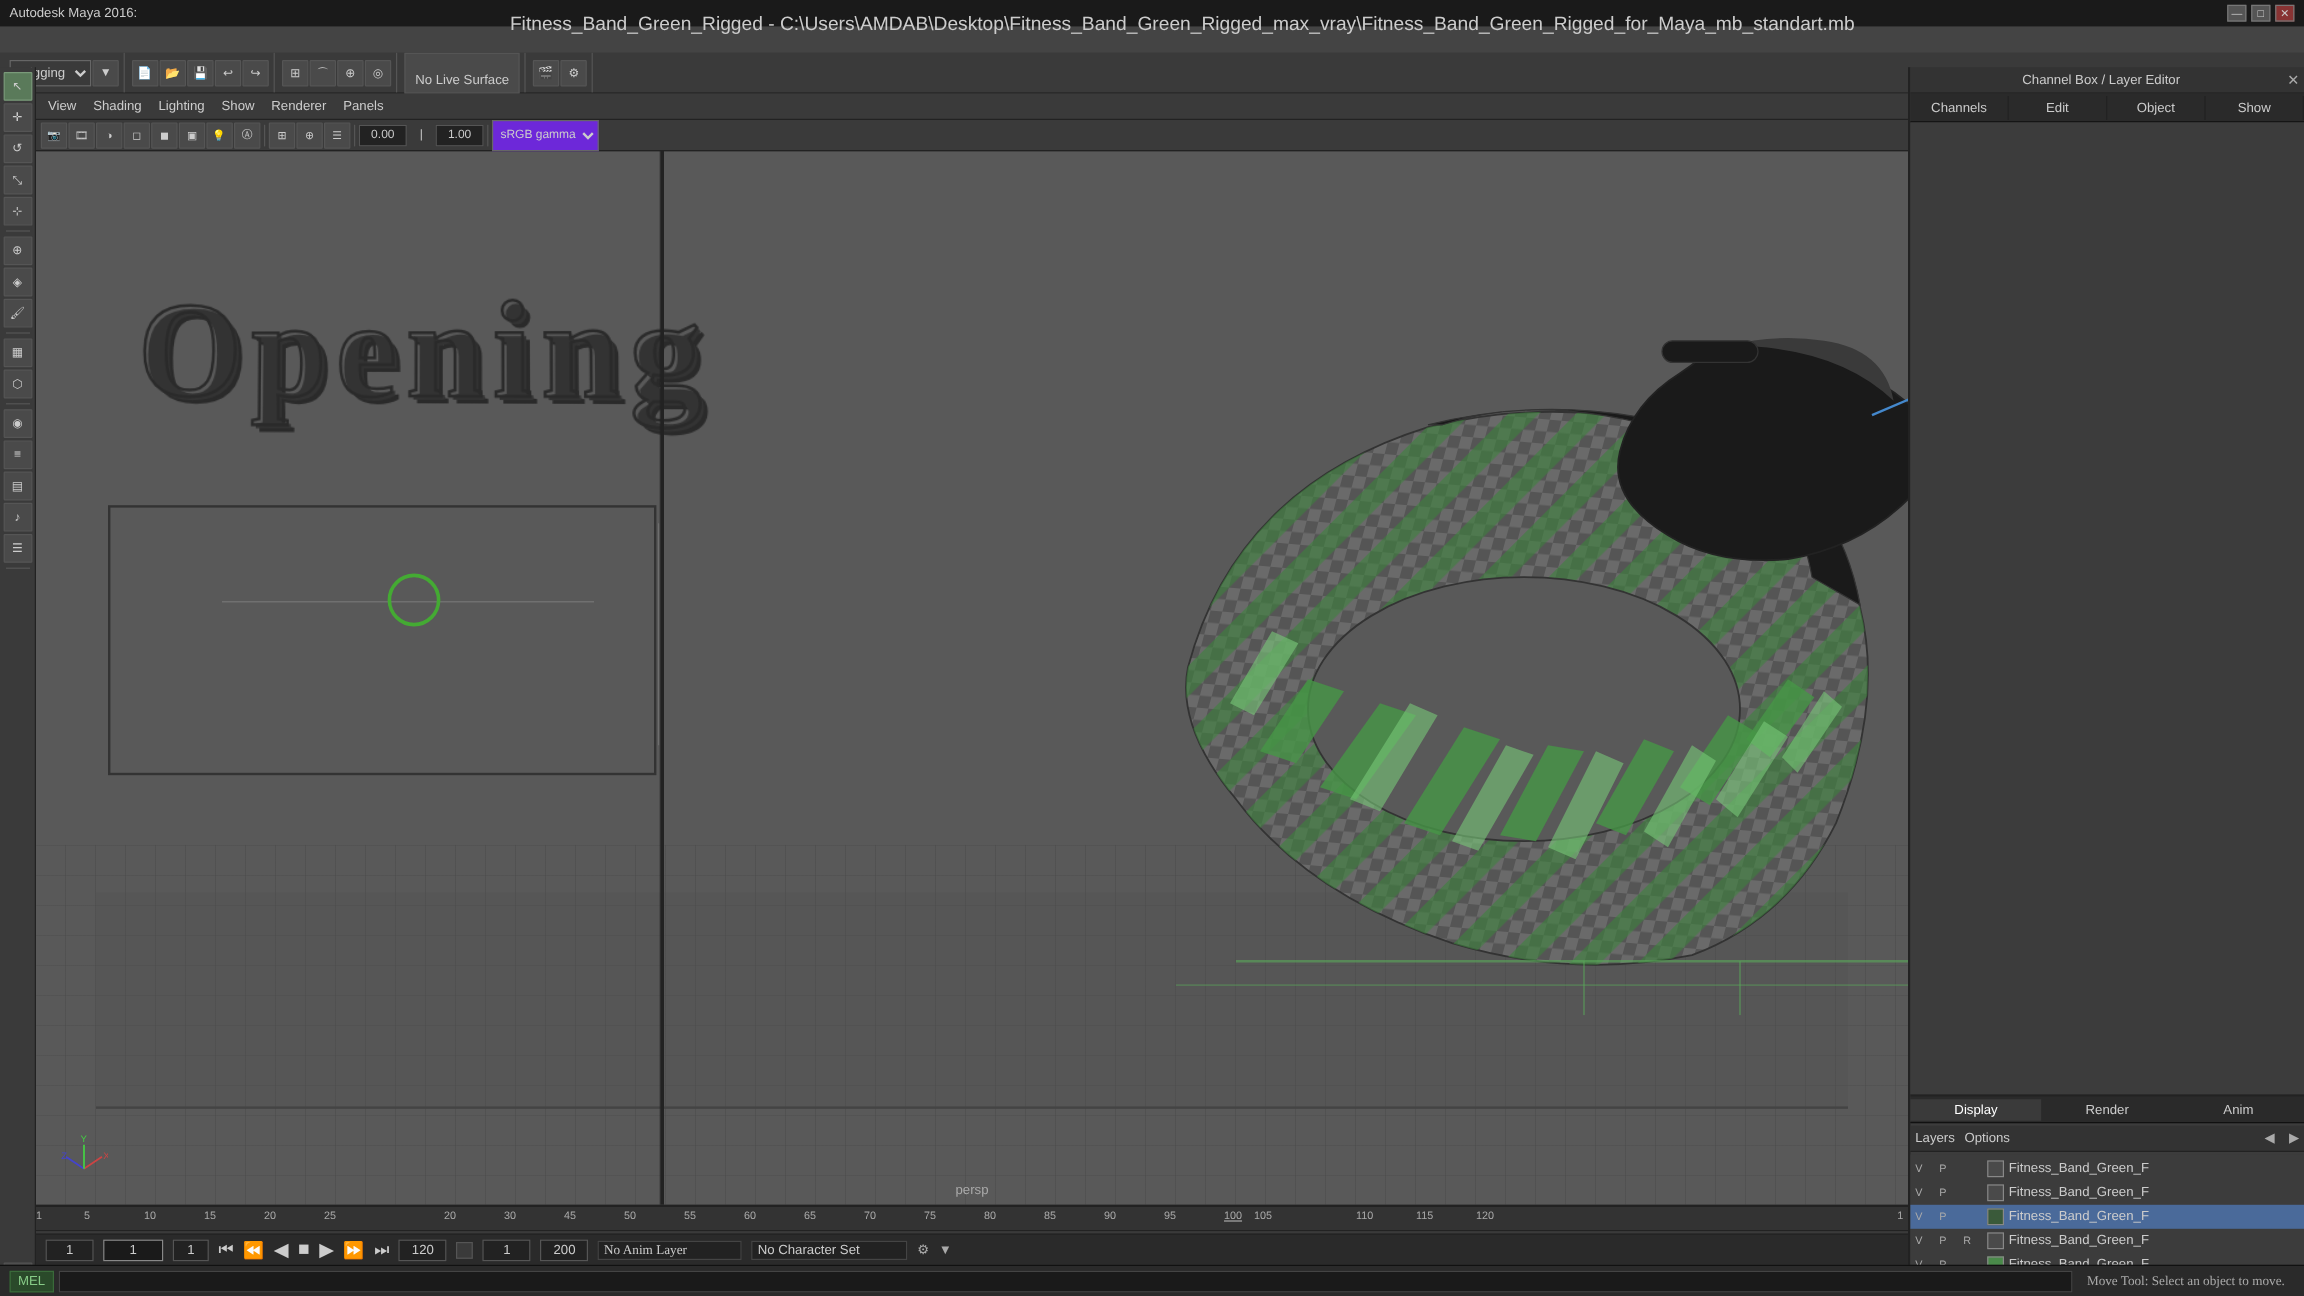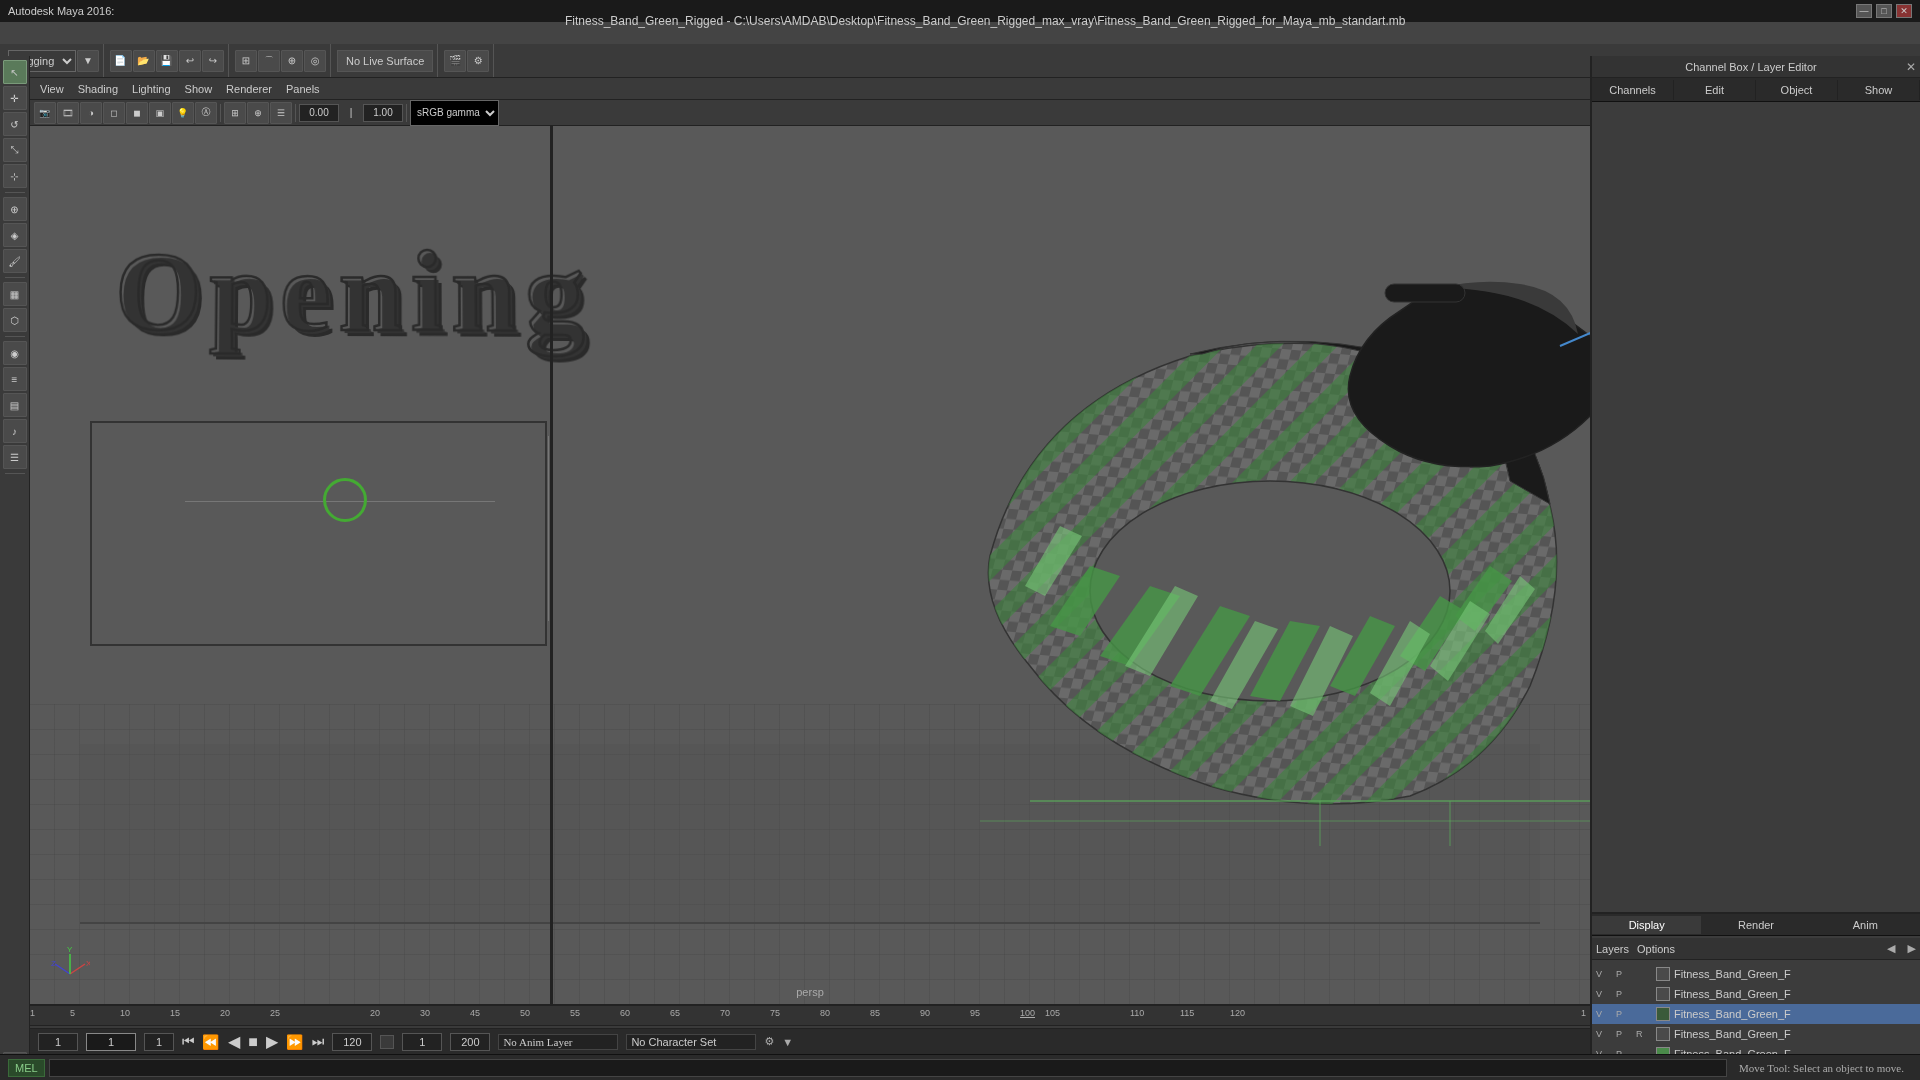--- a/index.html
+++ b/index.html
@@ -25,21 +25,21 @@
 
     
     #toolbar1 {
       width: 100%; height: 34px; background: #3a3a3a;
       display: flex; align-items: center; padding: 0 4px; gap: 2px;
       border-bottom: 1px solid #222;
     }
     .toolbar-group { display: flex; align-items: center; gap: 1px; padding: 0 4px; border-right: 1px solid #555; height: 100%; }
     .tb-btn { width: 22px; height: 22px; background: #4a4a4a; border: 1px solid #555; cursor: pointer; display: flex; align-items: center; justify-content: center; font-size: 10px; color: #ccc; border-radius: 1px; }
     .tb-dropdown { background: #3a3a3a; border: 1px solid #666; color: #ccc; font-size: 11px; padding: 1px 4px; cursor: pointer; height: 22px; }
-    .live-surface-btn { background: #4a4a4a; border: 1px solid #555; color: #ccc; font-size: 11px; padding: 4px 8px; cursor: pointer; height: 22px; }
+    .live-surface-btn { background: #4a4a4a; border: 1px solid #555; color: #ccc; font-size: 11px; padding: 16px 8px; cursor: pointer; height: 22px; }
 
     
     #left-panel {
       position: absolute; left: 0; top: 56px; bottom: 0;
       width: 30px; background: #3a3a3a;
       display: flex; flex-direction: column; align-items: center;
       padding: 4px 0; gap: 2px; border-right: 1px solid #222;
     }
     .tool-btn { width: 24px; height: 24px; background: #4a4a4a; border: 1px solid #555; cursor: pointer; display: flex; align-items: center; justify-content: center; font-size: 10px; color: #ccc; border-radius: 1px; }
     .tool-btn.active { background: #5a7a5a; border-color: #7a9a7a; }
@@ -134,21 +134,21 @@
     }
 
     
     .frame-input {
       width: 40px; height: 18px; background: #222; border: 1px solid #555;
       color: #ccc; font-size: 11px; text-align: center;
     }
 
     
     .srgb-select {
-      background: #000000; border: 1px solid #666; color: #ccc;
+      background: #6d28d9; border: 1px solid #666; color: #ccc;
       font-size: 10px; padding: 1px 2px; height: 26px;
     }
 
     
     .coord-input {
       width: 45px; height: 18px; background: #222; border: 1px solid #555;
       color: #ccc; font-size: 10px; text-align: center;
     }
 
     
@@ -157,21 +157,21 @@
       display: flex; align-items: center; padding: 0 2px;
     }
     .scroll-track { flex: 1; height: 8px; background: #222; border-radius: 4px; position: relative; }
     .scroll-thumb { position: absolute; left: 20%; width: 50%; height: 100%; background: #555; border-radius: 4px; }
   </style>
 </head>
 <body>
 
 <div id="title-bar">
   <span>Autodesk Maya 2016:</span>
-  <span class="title" style="font-size:12px;overflow:hidden;text-overflow:ellipsis;white-space:nowrap;max-width:1400px;margin-top:20px;">Fitness_Band_Green_Rigged - C:\Users\AMDAB\Desktop\Fitness_Band_Green_Rigged_max_vray\Fitness_Band_Green_Rigged_for_Maya_mb_standart.mb</span>
+  <span class="title" style="font-size:16px;overflow:hidden;text-overflow:ellipsis;white-space:nowrap;max-width:1400px;margin-top:20px;">Fitness_Band_Green_Rigged - C:\Users\AMDAB\Desktop\Fitness_Band_Green_Rigged_max_vray\Fitness_Band_Green_Rigged_for_Maya_mb_standart.mb</span>
   <div class="win-controls">
     <div class="win-btn">—</div>
     <div class="win-btn">□</div>
     <div class="win-btn" style="background:#883333;">✕</div>
   </div>
 </div>
 
 <div id="menu-bar" style="top:22px;position:relative;">
   <span>File</span>
   <span>Edit</span>

